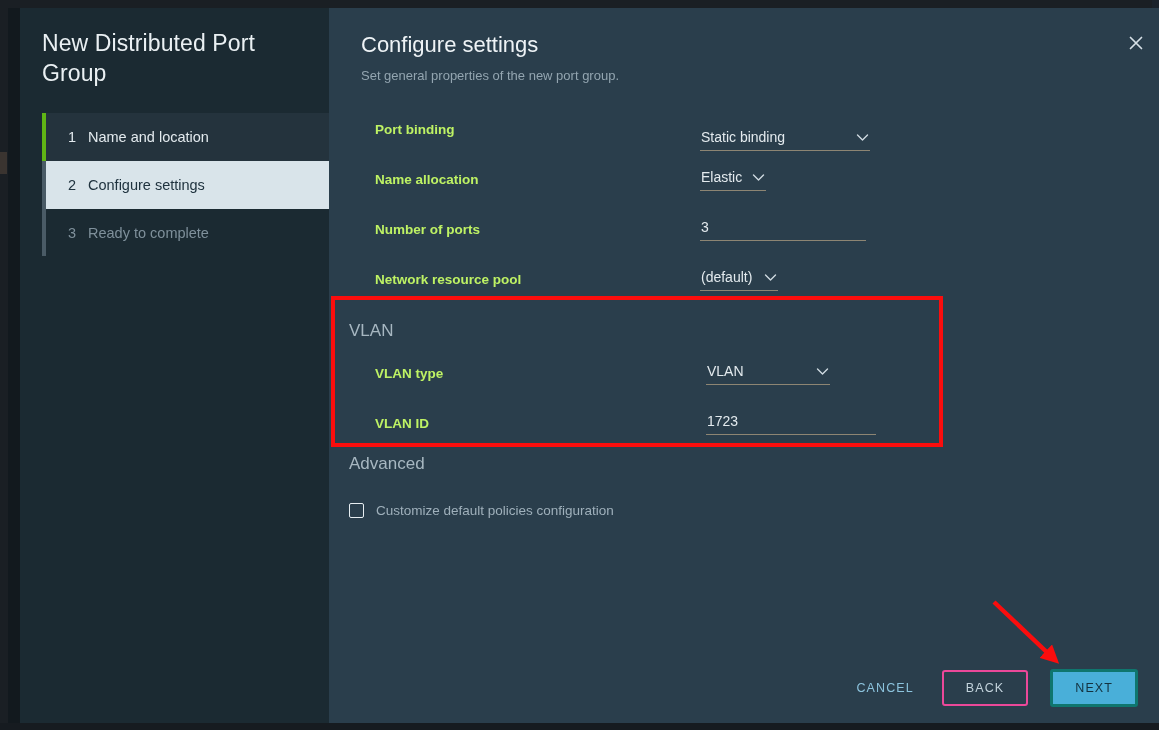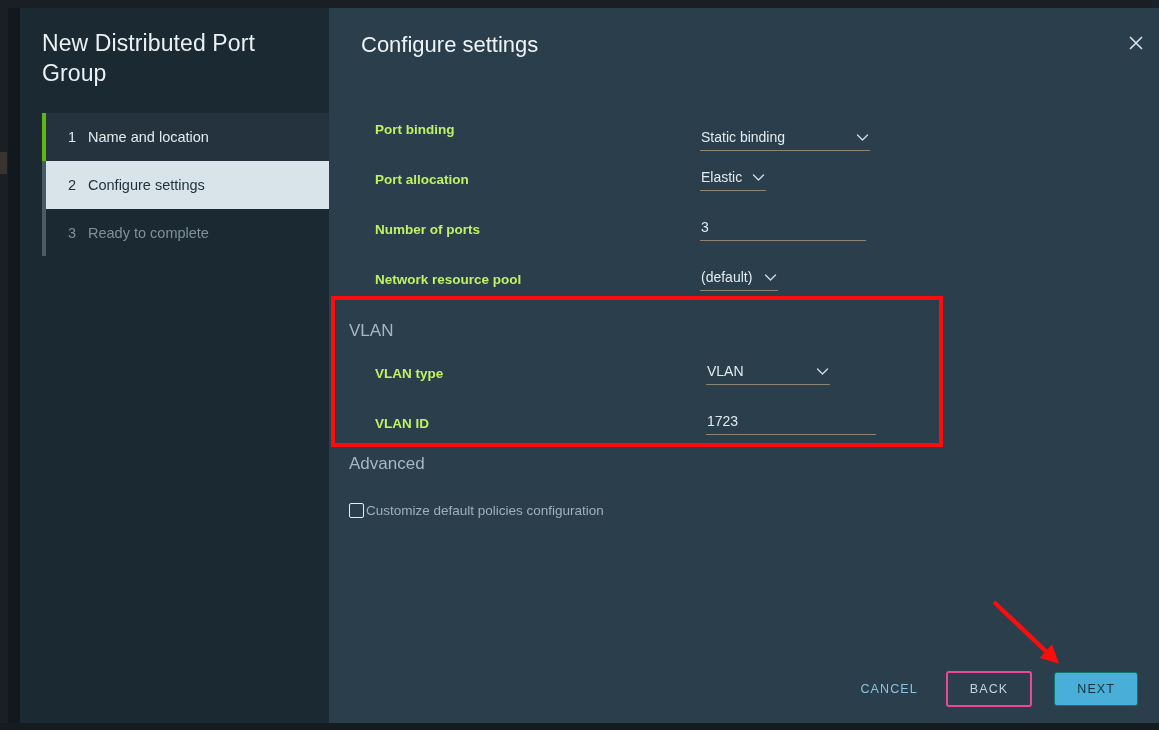--- a/index.html
+++ b/index.html
@@ -228,21 +228,21 @@
     cursor: pointer;
   }
   .checkbox {
     width: 15px; height: 15px;
     border: 1.6px solid #e7eef2;
     border-radius: 2px;
     background: transparent;
     flex: 0 0 auto;
   }
   .check-label {
-    margin-left: 2px;
+    margin-left: 12px;
     font-size: 13.5px;
     color: #9fb0bb;
   }
 
   
   .footer {
     position: absolute;
     right: 26px; bottom: 16px;
     display: flex;
     align-items: center;
@@ -261,21 +261,21 @@
     padding: 9px 6px;
   }
   .btn-outline {
     border: 2px solid #ec4899;
     color: #c3d3dc;
     border-radius: 3px;
     padding: 9px 22px;
     background: #2a3e4c;
   }
   .btn-primary {
-    border: 1px solid #0f766e;
+    border: 3px solid #0f766e;
     background: #49afd9;
     color: #14323f;
     border-radius: 3px;
     padding: 9px 22px;
   }
 
   
   .anno-box {
     position: absolute;
     left: 331px; top: 296px;
@@ -331,39 +331,40 @@
     <div class="main">
 
       <div class="close-btn">
         <svg width="28" height="28" viewBox="0 0 28 28">
           <path d="M8.5 8.5 L19.5 19.5 M19.5 8.5 L8.5 19.5" stroke="currentColor" stroke-width="1.7" stroke-linecap="round" fill="none"></path>
         </svg>
       </div>
 
       <div class="panel-title">Configure settings</div>
 
+      <div class="panel-sub">Set general properties of the new port group.</div>
 
       <div class="form">
 
         <div class="row">
           <span class="label">Port binding</span>
           <span class="control">
             <span class="uline w-wide">
               <span>Static binding</span>
               <span class="chev">
                 <svg width="13" height="9" viewBox="0 0 13 9">
                   <path d="M1.5 2 L6.5 7 L11.5 2" stroke="currentColor" stroke-width="1.4" fill="none" stroke-linecap="round" stroke-linejoin="round"></path>
                 </svg>
               </span>
             </span>
           </span>
         </div>
 
         <div class="row">
-          <span class="label">Port allocation</span>
+          <span class="label">Name allocation</span>
           <span class="control">
             <span class="uline w-small">
               <span>Elastic</span>
               <span class="chev">
                 <svg width="13" height="9" viewBox="0 0 13 9">
                   <path d="M1.5 2 L6.5 7 L11.5 2" stroke="currentColor" stroke-width="1.4" fill="none" stroke-linecap="round" stroke-linejoin="round"></path>
                 </svg>
               </span>
             </span>
             <span class="info-icon">

